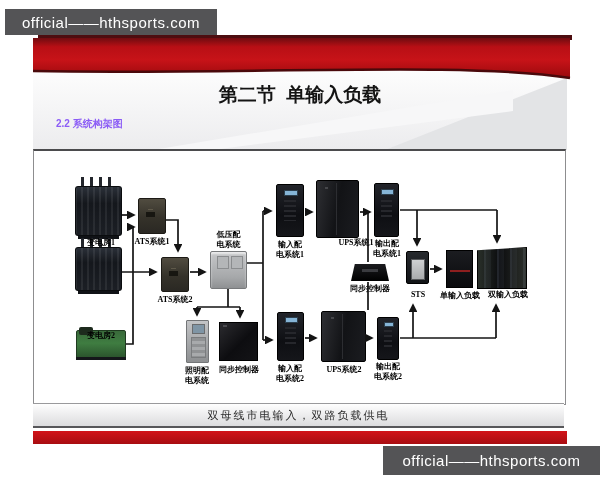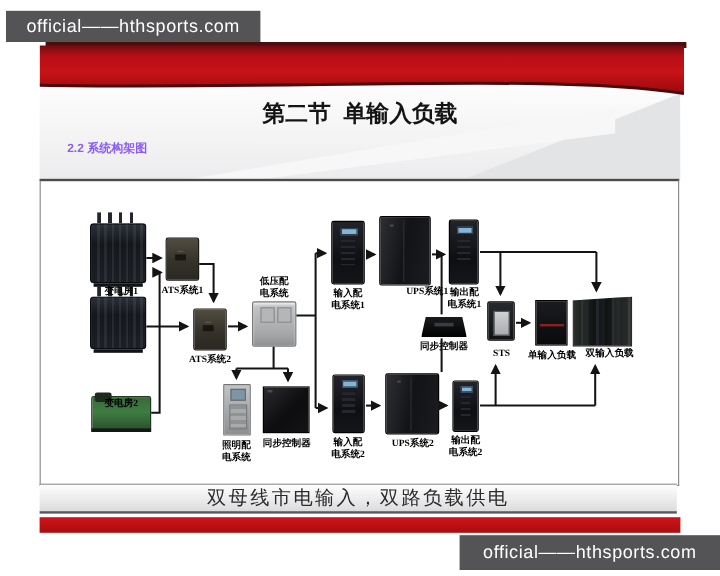--- a/index.html
+++ b/index.html
@@ -27,21 +27,21 @@
 
   
   #frame{position:absolute;left:33px;top:149px;width:531px;height:253px;background:#fff;
          border:1px solid #8d8d8f;border-top:2px solid #4b4b4d;}
 
   
   #footer-banner{position:absolute;left:33px;top:403px;width:531px;height:22px;
                  background:linear-gradient(180deg,#fefefe,#dcdcde);
                  border-top:1px solid #9a9a9c;border-bottom:2px solid #57575a;
                  display:flex;align-items:center;justify-content:center;
-                 font-family:"Liberation Serif",serif;font-size:16px;color:#2b2b2b;letter-spacing:2px;}
+                 font-family:"Liberation Serif",serif;font-size:11px;color:#2b2b2b;letter-spacing:2px;}
   #red-bar{position:absolute;left:33px;top:431px;width:534px;height:13px;
            background:linear-gradient(180deg,#d21319,#a80d11);}
   #wm-sohu{position:absolute;left:447px;top:416px;font-size:11px;color:rgba(115,110,110,.95);
            letter-spacing:1px;z-index:9;font-family:"Liberation Serif",serif;}
 
   
   .node{position:absolute;}
   .lbl{position:absolute;font-family:"Liberation Serif",serif;font-size:8px;font-weight:bold;
        color:#000;text-align:center;line-height:1.2;white-space:pre-line;}
   .img{position:absolute;inset:0;}

